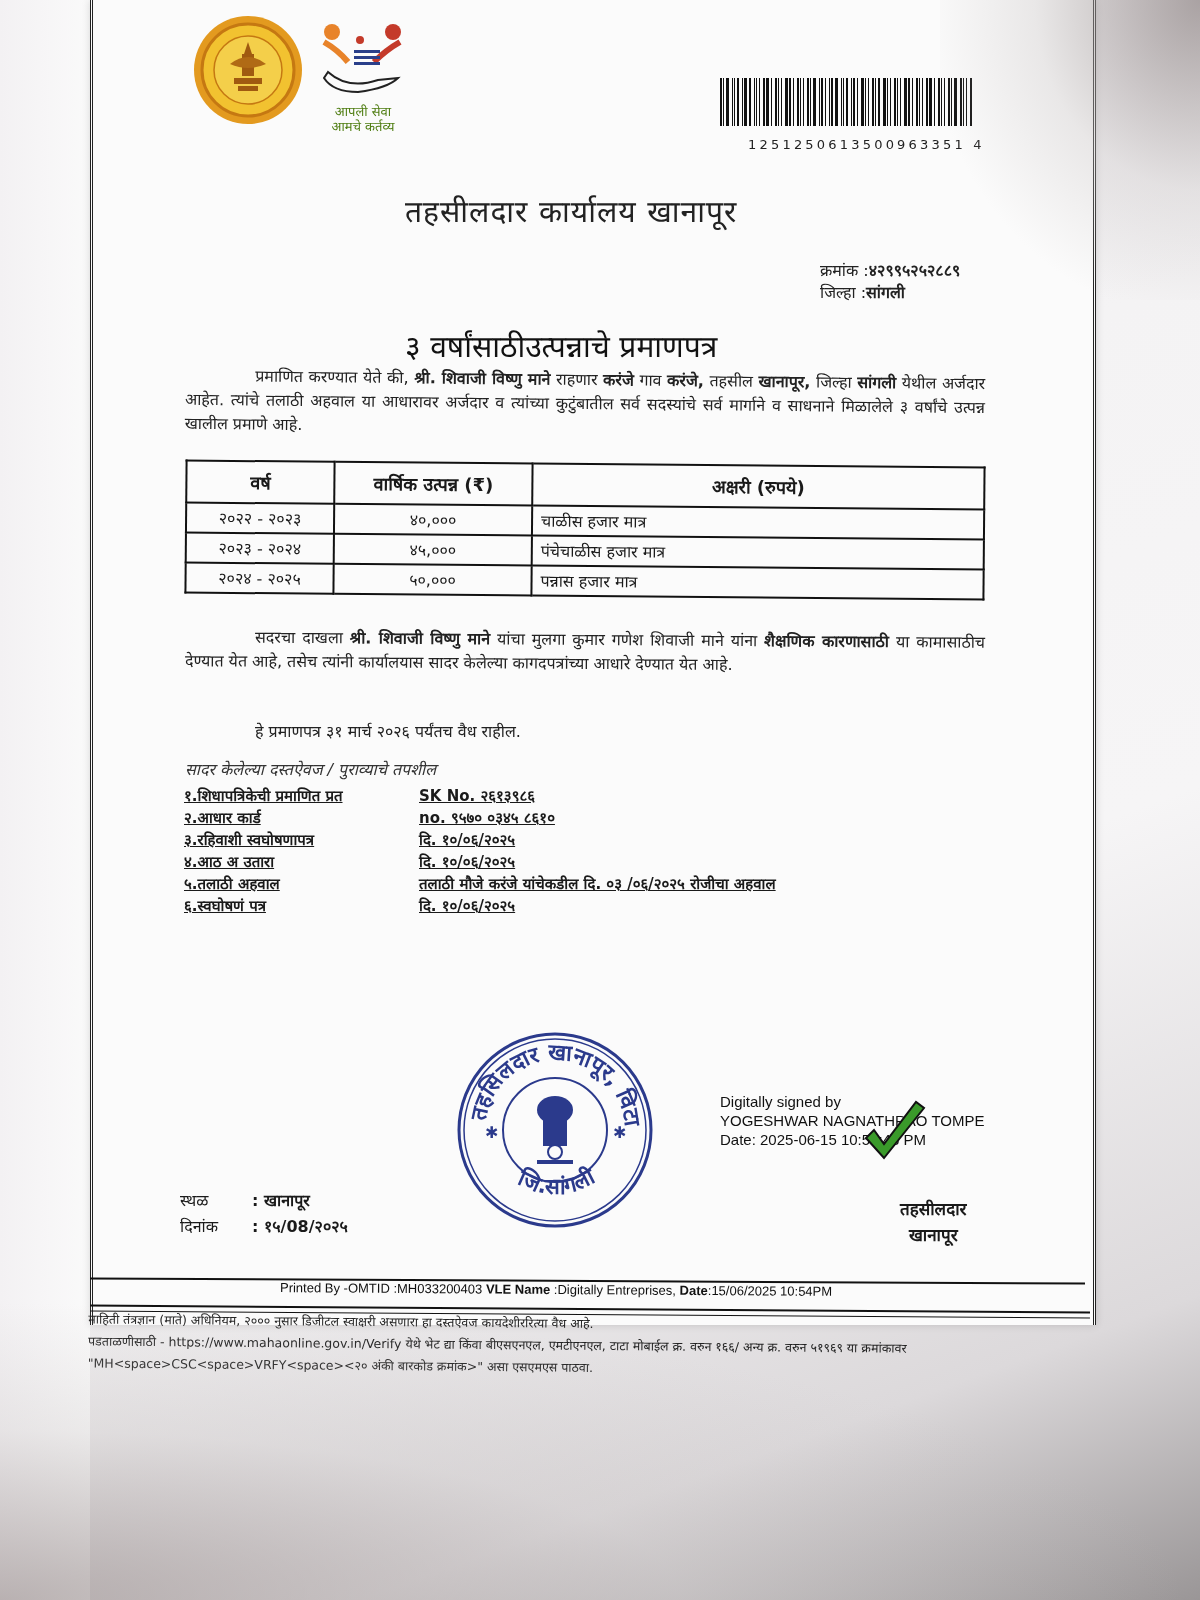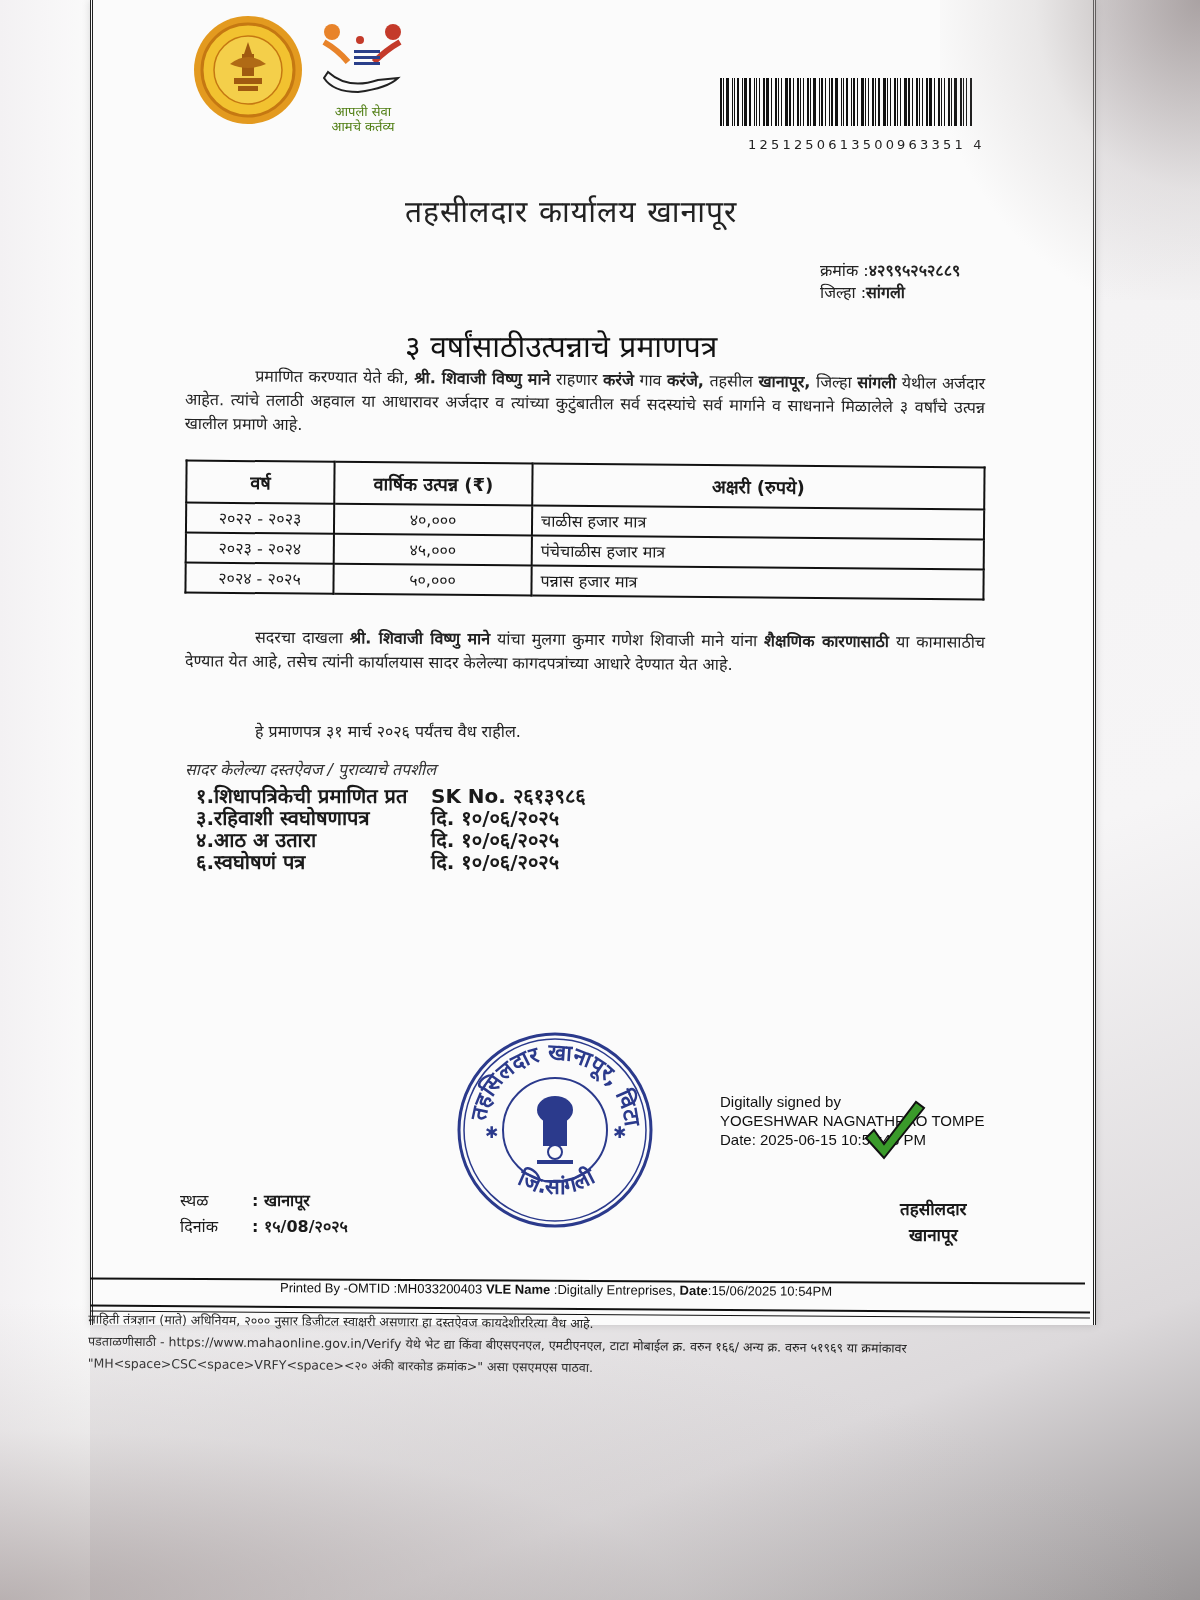--- a/index.html
+++ b/index.html
@@ -40,21 +40,21 @@
   .p2 { top: 628px; transform: rotate(0.4deg); }
   .p3 { top: 720px; left: 255px; }
 
   table.income { position:absolute; left:185px; top:463px; width:800px; border-collapse:collapse; transform: rotate(0.5deg); }
   table.income th, table.income td { border:2px solid #111; font-size:16px; padding:2px 8px; height:24px; }
   table.income th { font-weight:bold; font-size:18px; height:36px; }
   table.income td.c { text-align:center; }
   table.income td.l { text-align:left; }
 
   .docs-title { position:absolute; left:185px; top:758px; font-size:16px; font-style:italic; color:#333; }
-  .docs { position:absolute; left:196px; top:785px; font-size:20px; line-height:22px; }
+  .docs { position:absolute; left:184px; top:785px; font-size:15px; line-height:22px;text-decoration:underline; }
   .docs .row { display:flex; }
   .docs .k { width:235px; font-weight:bold; }
   .docs .v { font-weight:bold; }
 
   .seal { position:absolute; left:455px; top:1030px; width:200px; height:200px; }
   .sig { position:absolute; left:720px; top:1092px; font-family:"Liberation Sans", sans-serif; font-size:15px; line-height:19px; color:#111; }
   .check { position:absolute; left:860px; top:1098px; width:70px; height:70px; }
   .place { position:absolute; left:180px; top:1188px; font-size:16px; line-height:26px; font-weight:bold; }
   .place .k { display:inline-block; width:72px; font-weight:normal; }
   .officer { position:absolute; left:900px; top:1196px; text-align:center; font-size:17px; line-height:26px; font-weight:bold; }
@@ -218,26 +218,34 @@
 
 <div class="para p3">हे प्रमाणपत्र ३१ मार्च २०२६ पर्यंतच वैध राहील.</div>
 
 <div class="docs-title">सादर केलेल्या दस्तऐवज / पुराव्याचे तपशील</div>
 <div class="docs">
   <div class="row">
       <span class="k">१.शिधापत्रिकेची प्रमाणित प्रत</span>
       <span class="v">SK No. २६१३९८६</span>
     </div>
   <div class="row">
+      <span class="k">२.आधार कार्ड</span>
+      <span class="v">no. ९५७० ०३४५ ८६१०</span>
+    </div>
+  <div class="row">
       <span class="k">३.रहिवाशी स्वघोषणापत्र</span>
       <span class="v">दि. १०/०६/२०२५</span>
     </div>
   <div class="row">
       <span class="k">४.आठ अ उतारा</span>
       <span class="v">दि. १०/०६/२०२५</span>
+    </div>
+  <div class="row">
+      <span class="k">५.तलाठी अहवाल</span>
+      <span class="v">तलाठी मौजे करंजे यांचेकडील दि. ०३ /०६/२०२५ रोजीचा अहवाल</span>
     </div>
   <div class="row">
       <span class="k">६.स्वघोषणं पत्र</span>
       <span class="v">दि. १०/०६/२०२५</span>
     </div>
 </div>
 
 <svg class="seal" viewBox="0 0 200 200">
   <defs>
     <path id="sealTop" d="M 30 100 A 70 70 0 0 1 170 100"></path>

